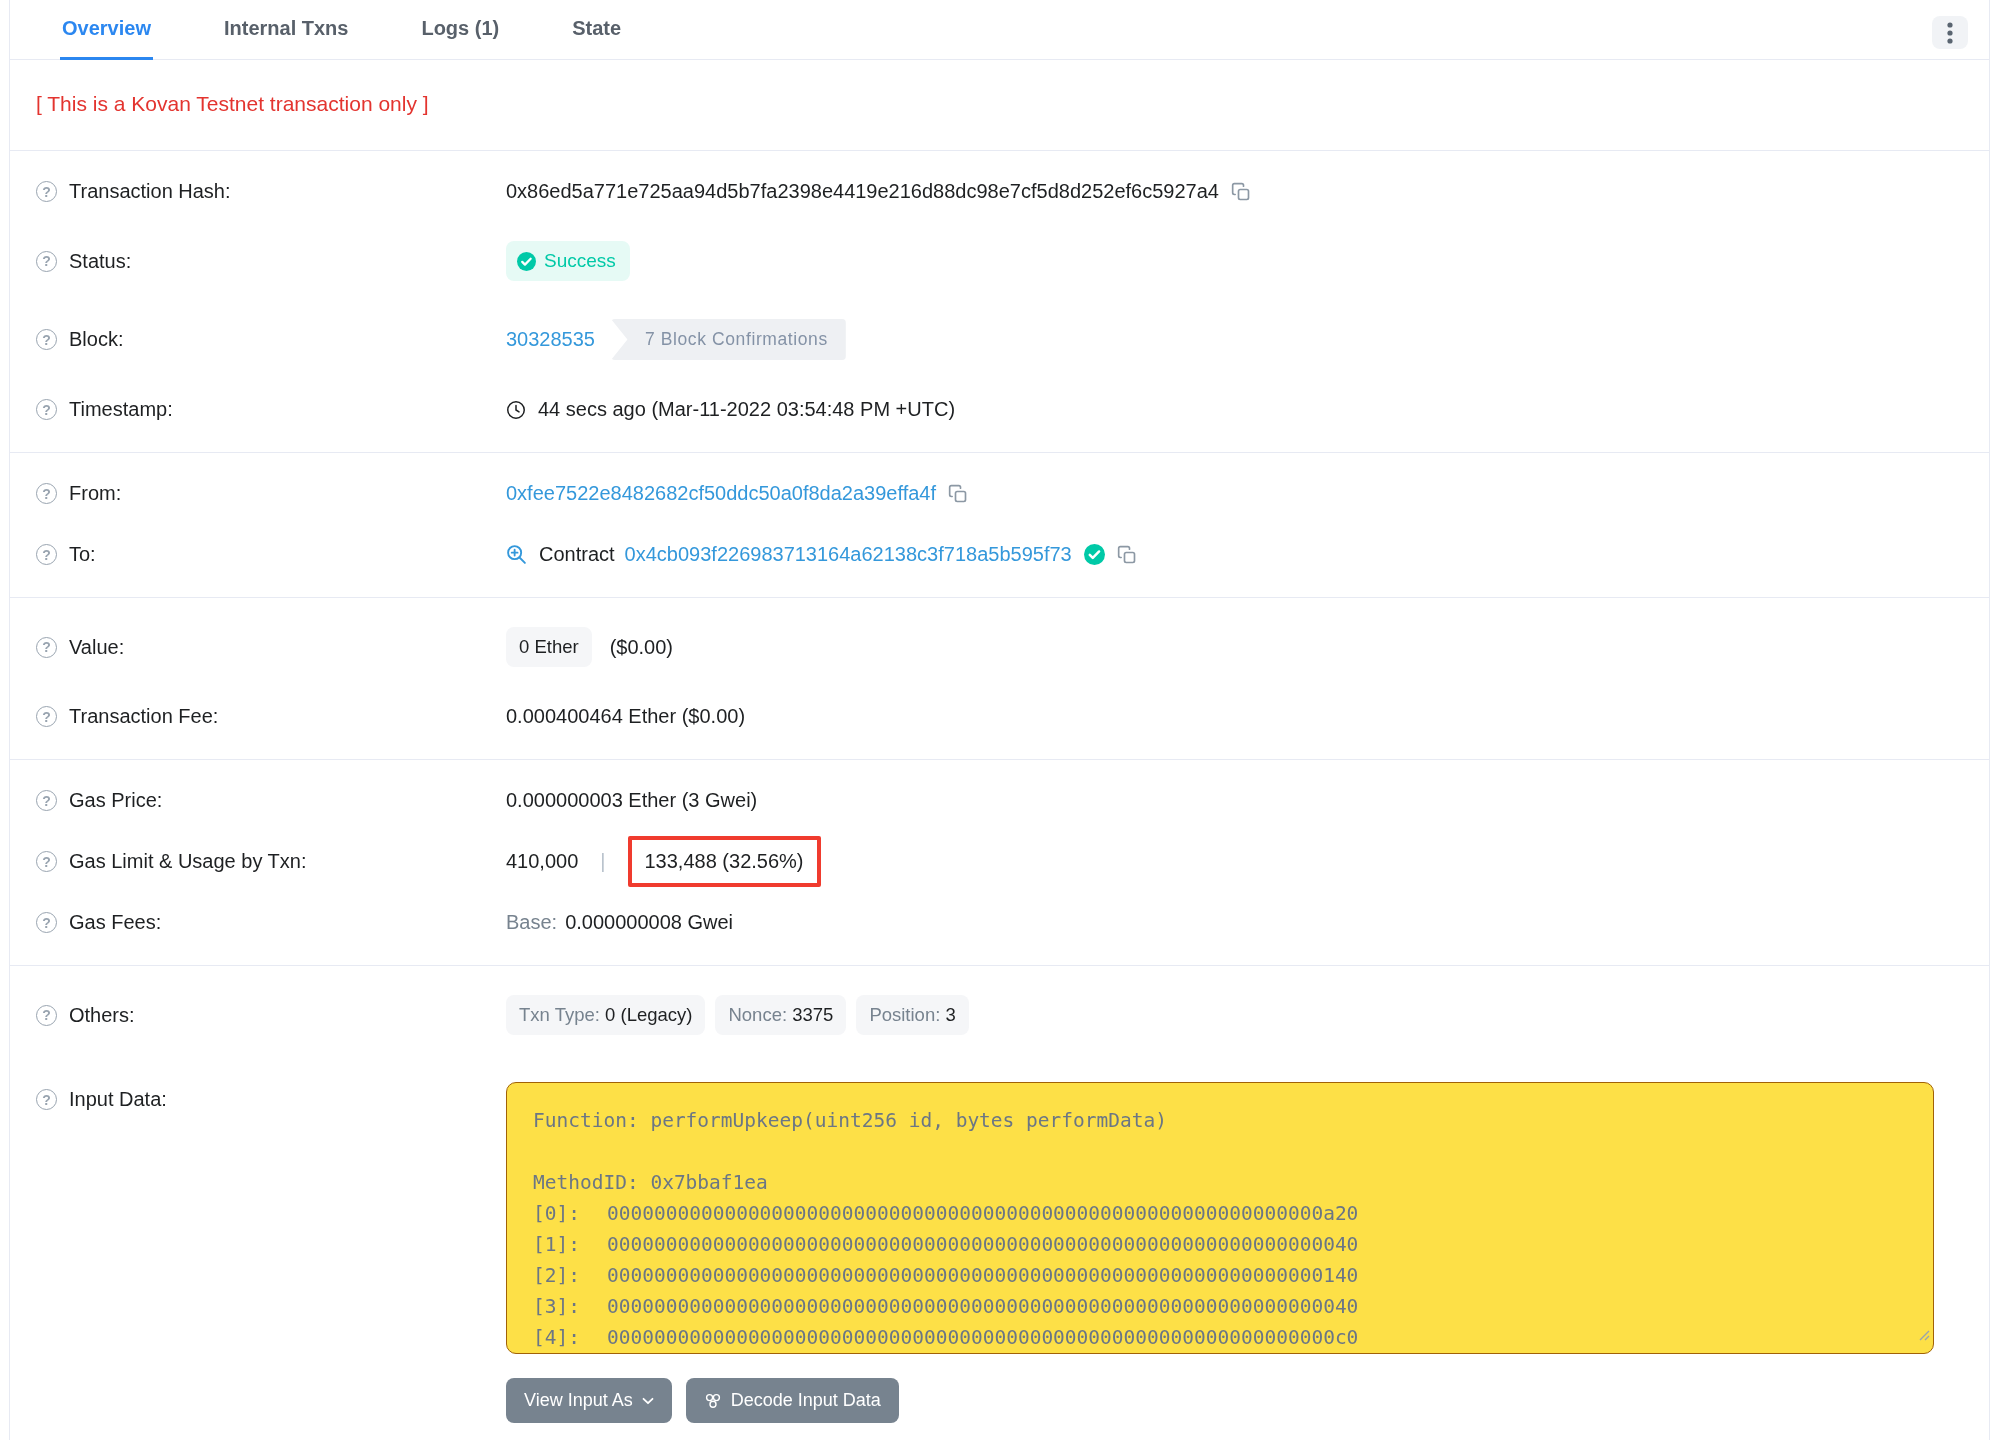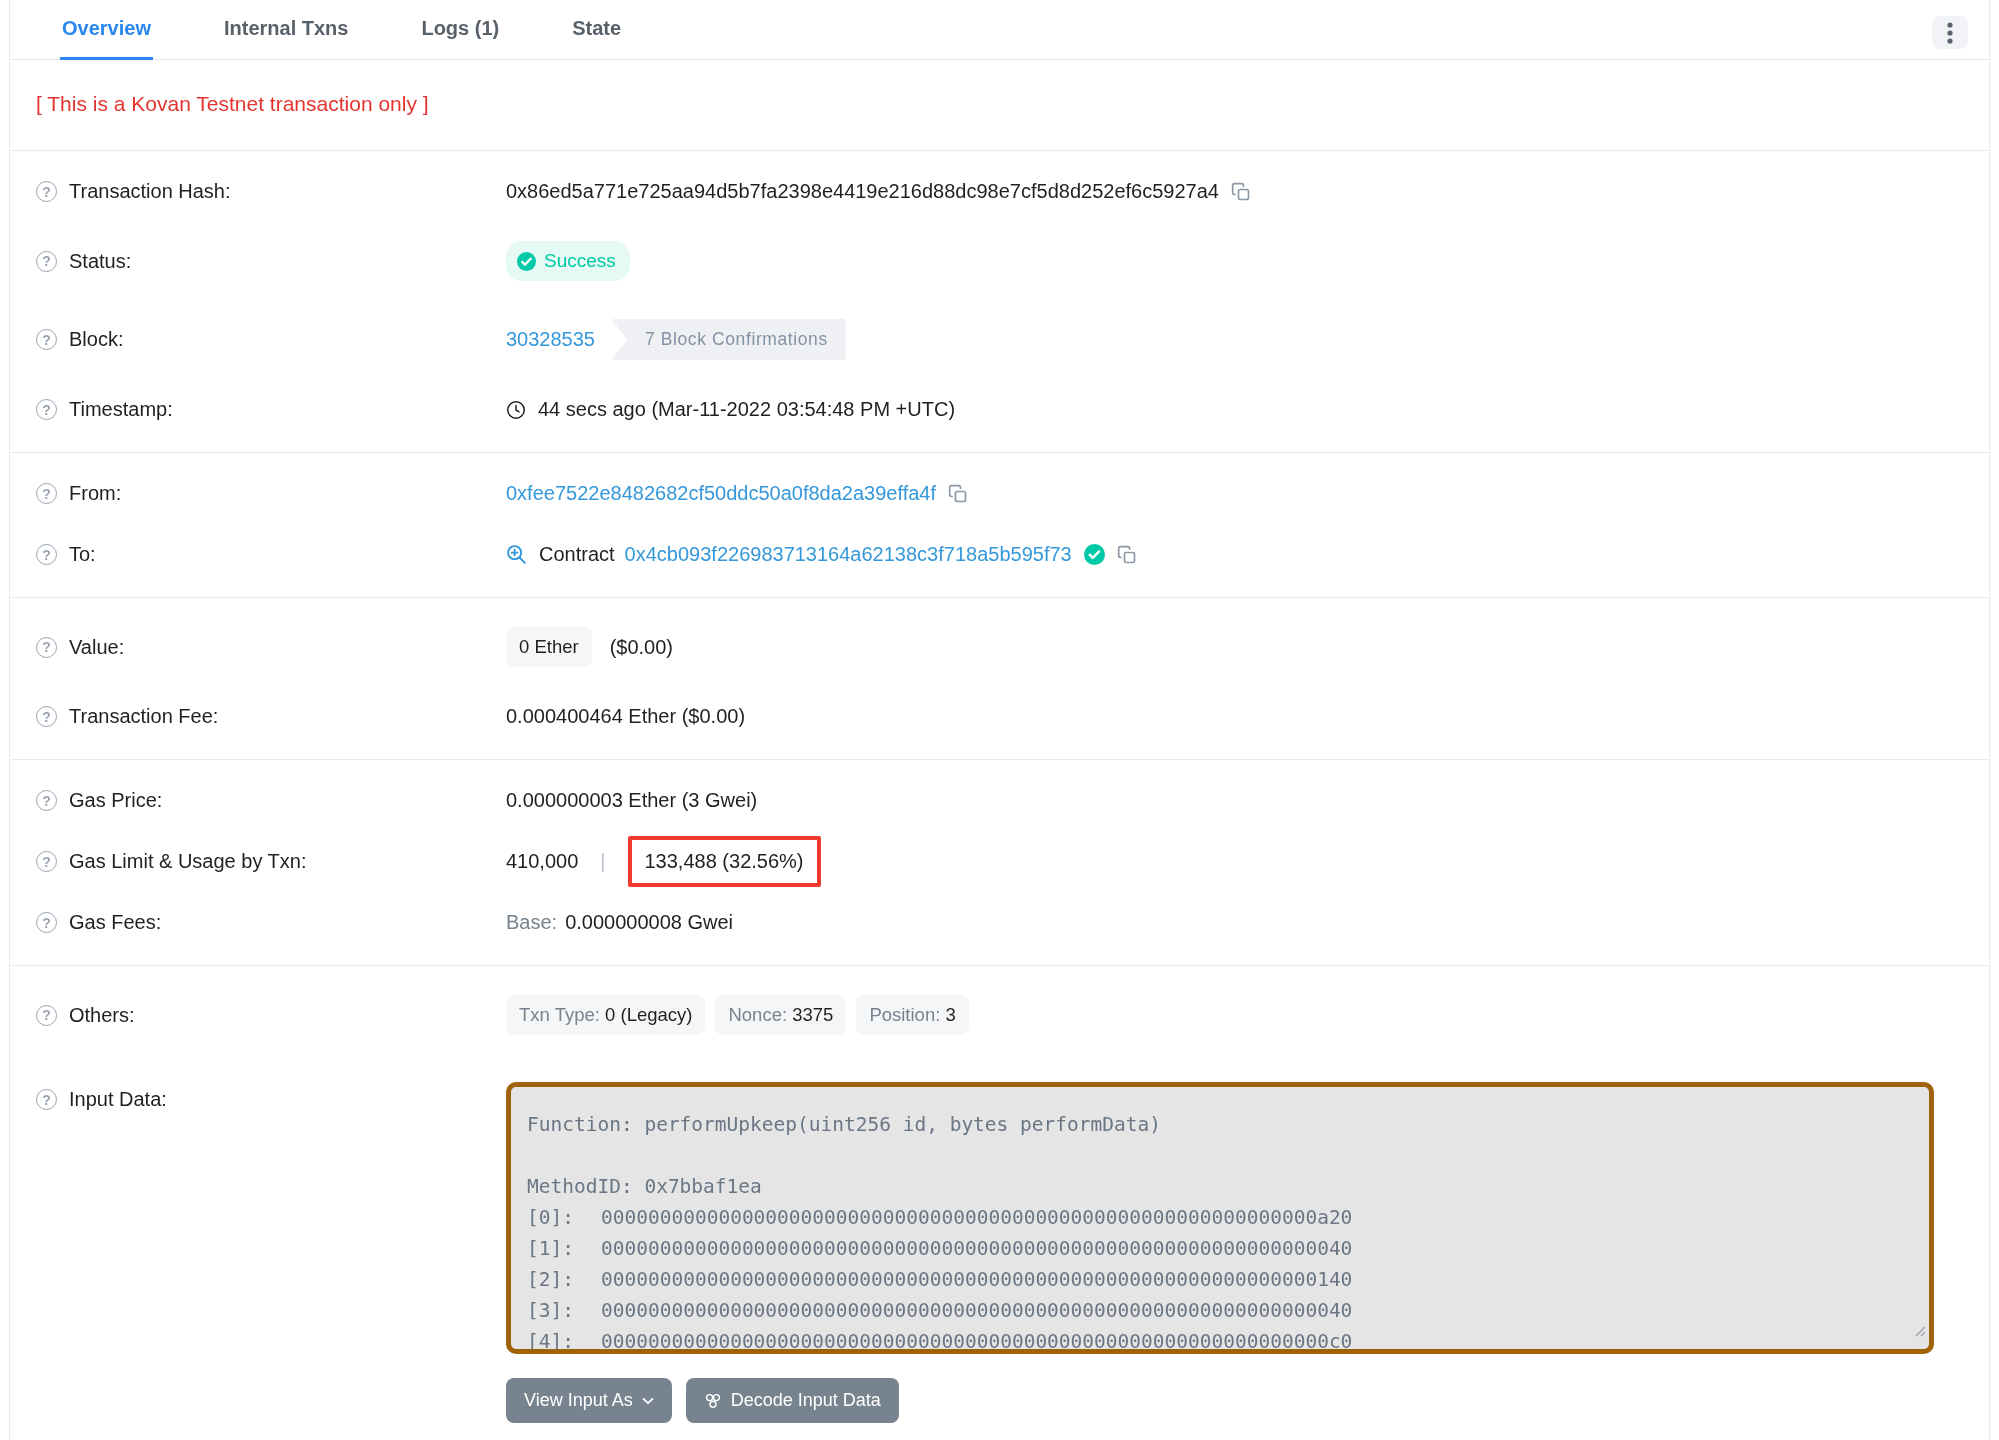--- a/index.html
+++ b/index.html
@@ -27,33 +27,33 @@
   .row.align-top { align-items: flex-start; }
   .row-label { width: 496px; flex: 0 0 496px; padding-left: 26px; display: flex; align-items: center; gap: 12px; color: #1e2022; }
   .row-value { flex: 1; display: flex; align-items: center; gap: 12px; min-width: 0; }
 
   .help { width: 21px; height: 21px; flex: 0 0 21px; border: 1.4px solid #99a4b0; border-radius: 50%; color: #99a4b0; font-size: 14px; display: inline-flex; align-items: center; justify-content: center; font-weight: 700; cursor: pointer; }
 
   a.link { color: #3498db; text-decoration: none; cursor: pointer; }
   .icon-btn { cursor: pointer; display: inline-flex; align-items: center; }
 
   
-  .badge-success { display: inline-flex; align-items: center; gap: 8px; background: #e6faf5; color: #00c9a7; font-size: 19px; font-weight: 500; padding: 9px 14px 9px 11px; border-radius: 16px; }
+  .badge-success { display: inline-flex; align-items: center; gap: 8px; background: #e6faf5; color: #00c9a7; font-size: 19px; font-weight: 500; padding: 9px 14px 9px 11px; border-radius: 8px; }
   .badge-confirm { background: #eef0f3; color: #8492a6; font-size: 17.5px; letter-spacing: .6px; padding: 10px 18px 10px 34px; border-radius: 4px; clip-path: polygon(0 0, 100% 0, 100% 100%, 0 100%, 7% 50%); margin-left: 4px; }
   .badge-gray { background: #f5f6f8; border-radius: 8px; padding: 9px 13px; font-size: 18.5px; color: #1e2022; }
   .badge-kv { background: #f5f6f8; border-radius: 8px; padding: 9px 13px; font-size: 18.5px; margin-right: 10px; text-align: right; }
   .badge-kv .k { color: #77838f; }
   .badge-kv .v { color: #1e2022; }
 
   .sep-bar { color: #b9c2cc; padding: 0 10px; }
   .red-annotation { display: inline-block; border: 4px solid #f03b2e; padding: 10px 13px; margin: -16px 0; border-radius: 2px; }
   .muted { color: #77838f; }
 
   
-  .input-box { position: relative; width: 1428px; height: 272px; background: #e5e5e5; border: 5px solid #a16207; border-radius: 10px; padding: 22px 16px; overflow: hidden; font-family: "DejaVu Sans Mono", monospace; font-size: 19.5px; line-height: 31px; color: #6b7685; cursor: text; }
+  .input-box { position: relative; width: 1428px; height: 272px; background: #fde047; border: 1px solid #a16207; border-radius: 10px; padding: 22px 26px; overflow: hidden; font-family: "DejaVu Sans Mono", monospace; font-size: 19.5px; line-height: 31px; color: #6b7685; cursor: text; }
   .hexline { white-space: pre; }
   .hexline .idx { display: inline-block; min-width: 74px; }
   .resize-grip { position: absolute; right: 3px; bottom: 3px; cursor: nwse-resize; }
 
   .btn-row { display: flex; gap: 14px; margin-top: 24px; }
   .btn { display: inline-flex; align-items: center; gap: 9px; background: #77838f; color: #ffffff; border: none; border-radius: 8px; font-family: "Liberation Sans", sans-serif; font-size: 18px; padding: 12px 18px; cursor: pointer; }
 </style>
 </head>
 <body>
 

